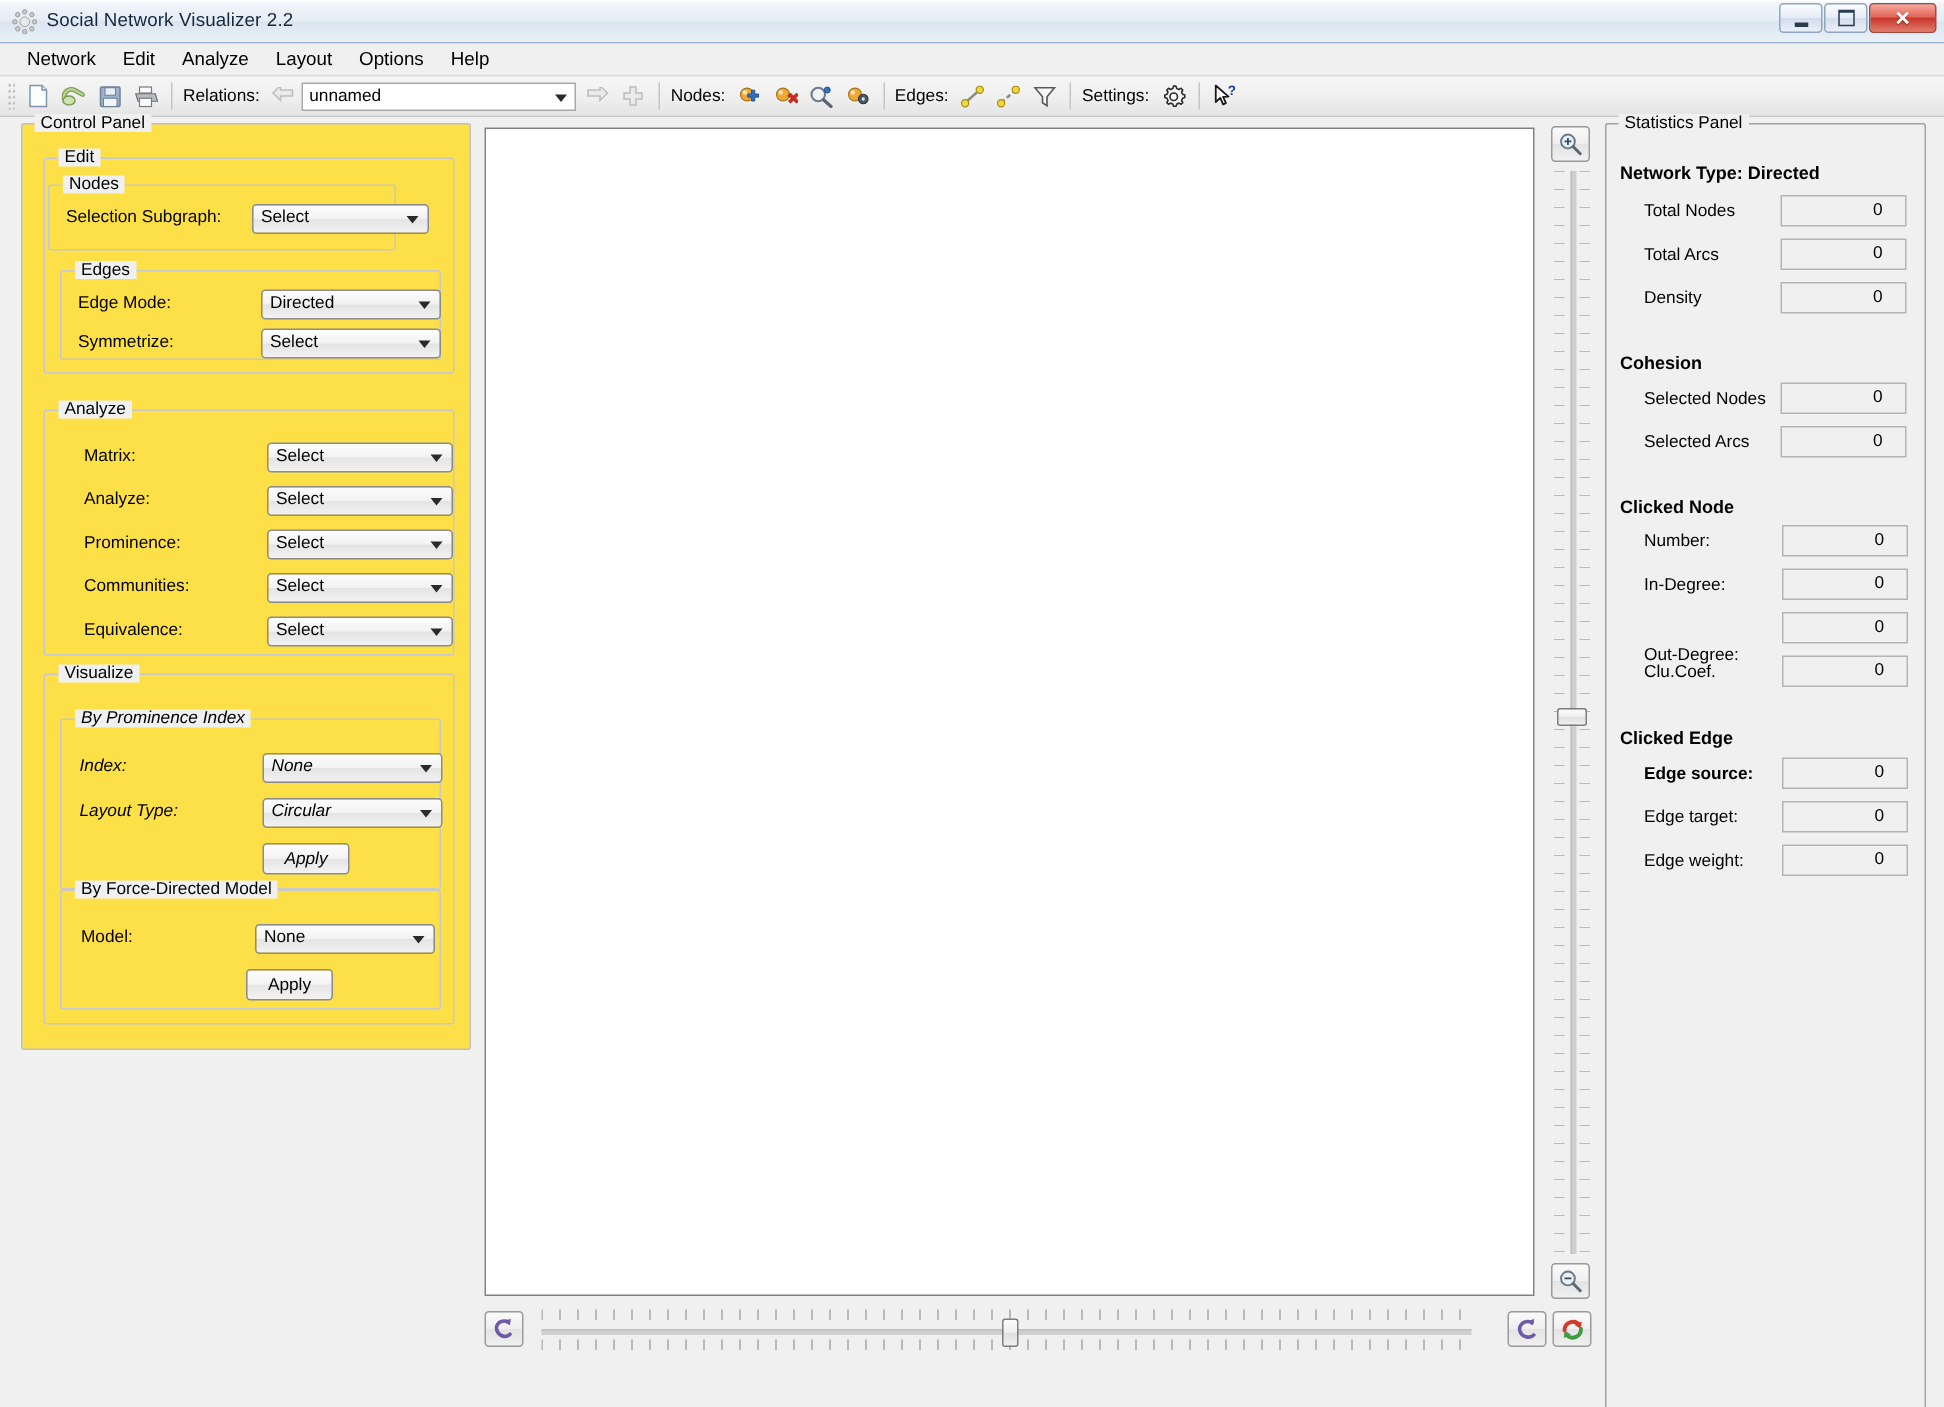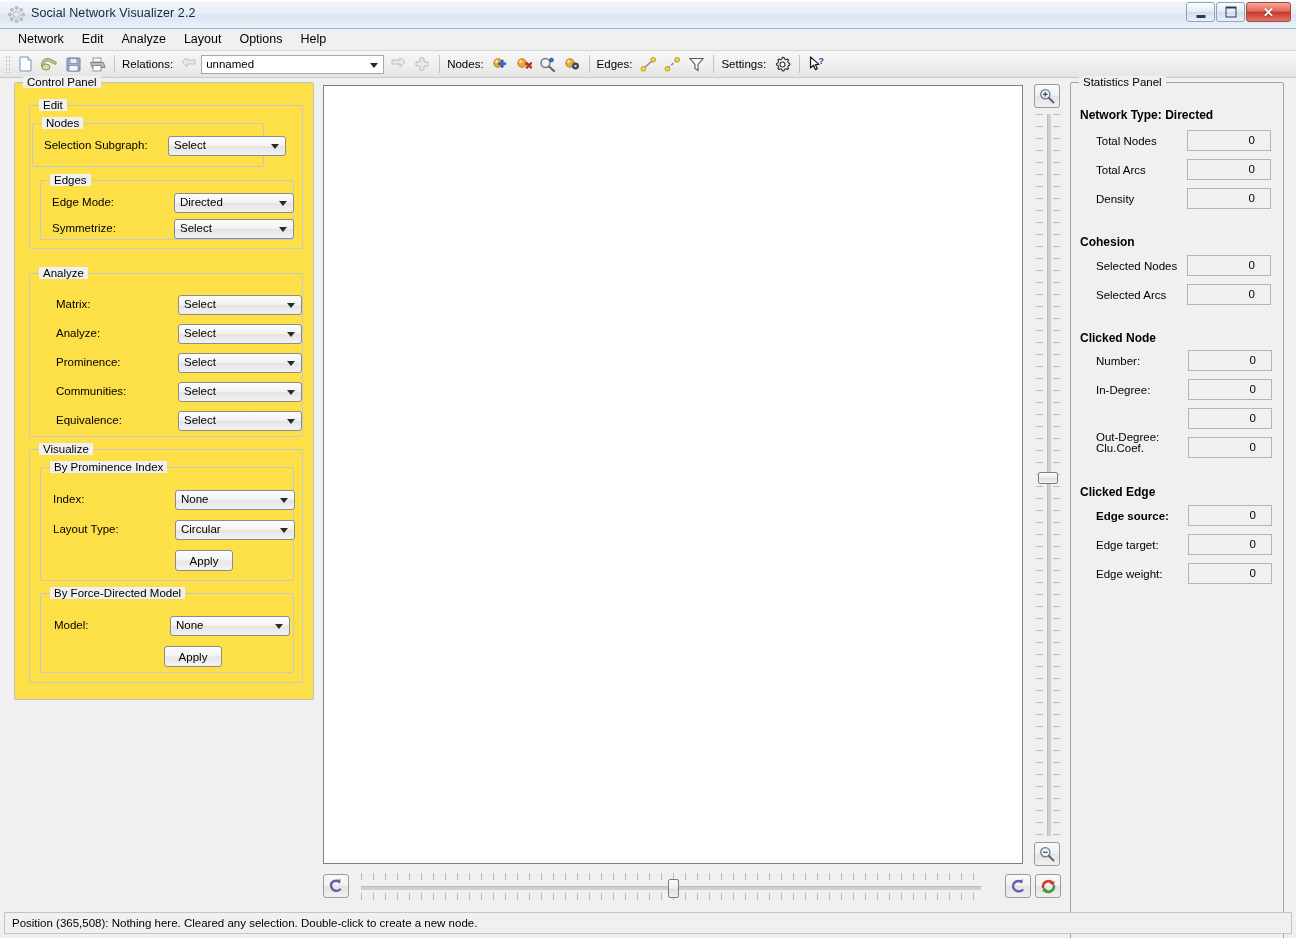--- a/index.html
+++ b/index.html
@@ -642,21 +642,21 @@
       <span class="fld-label" style="left:26px; top:140px;">Equivalence:</span>
       <div class="combo" style="left:148px; top:137px; width:124px;">
         <span class="val">Select</span>
         <span class="arr"></span>
       </div>
     </div>
 
     <div class="gb" style="left:14px; top:366px; width:274px; height:234px;">
       <span class="gb-title">Visualize</span>
 
-      <div class="gb" style="left:10px; top:17px; width:254px; height:114px;">
+      <div class="gb" style="left:10px; top:29px; width:254px; height:114px;font-style:italic;">
         <span class="gb-title">By Prominence Index</span>
         <span class="fld-label" style="left:12px; top:25px;">Index:</span>
         <div class="combo" style="left:134px; top:22px; width:120px;">
           <span class="val">None</span>
           <span class="arr"></span>
         </div>
         <span class="fld-label" style="left:12px; top:55px;">Layout Type:</span>
         <div class="combo" style="left:134px; top:52px; width:120px;">
           <span class="val">Circular</span>
           <span class="arr"></span>
@@ -777,17 +777,14 @@
         <svg width="17" height="17" viewBox="0 0 17 17">
           <path d="M3 9 A5.6 5.6 0 0 1 13 5.4" fill="none" stroke="#cf3b2c" stroke-width="2.6" stroke-linecap="round"></path>
           <path d="M14.6 3 L13.4 7.6 L9.6 5.2 z" fill="#cf3b2c"></path>
           <path d="M14 8 A5.6 5.6 0 0 1 4 11.6" fill="none" stroke="#3f9a42" stroke-width="2.6" stroke-linecap="round"></path>
           <path d="M2.4 14 L3.6 9.4 L7.4 11.8 z" fill="#3f9a42"></path>
         </svg>
       </span>
     </div>
   </div>
 
-  <div class="statusbar">
-    <span>Position (365,508): Nothing here. Cleared any selection. Double-click to create a new node.</span>
-  </div>
 
 </div>
 
 </body></html>

